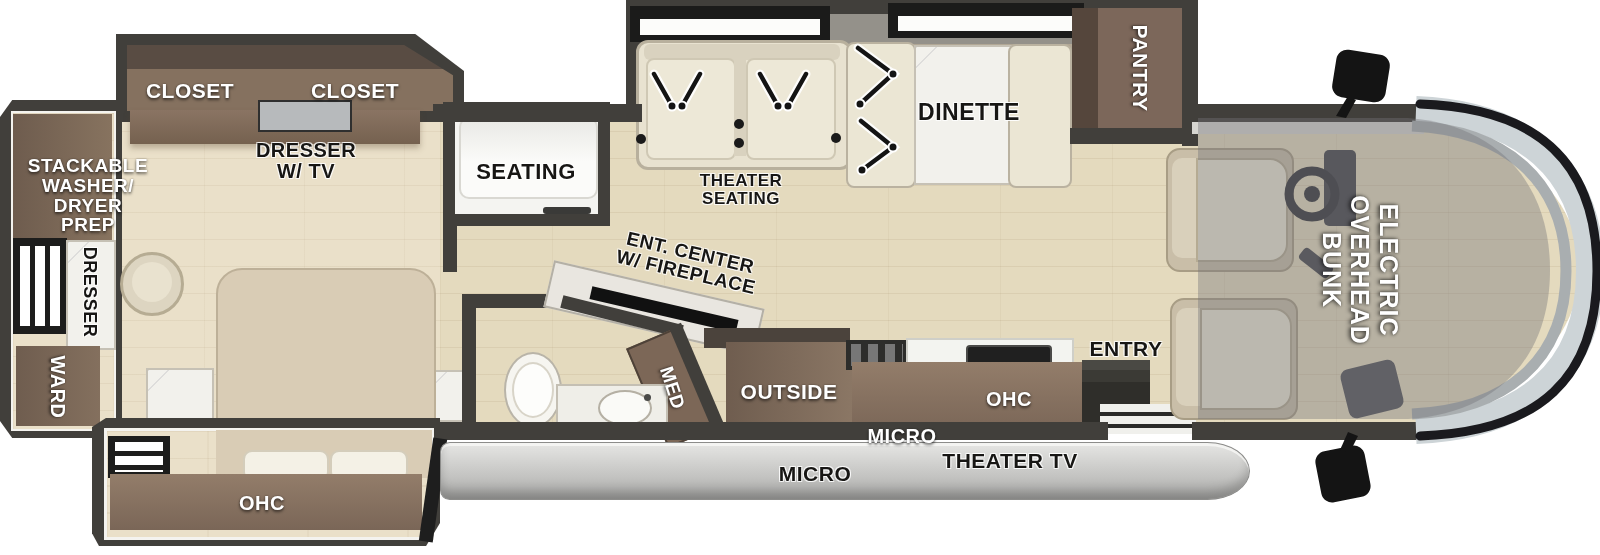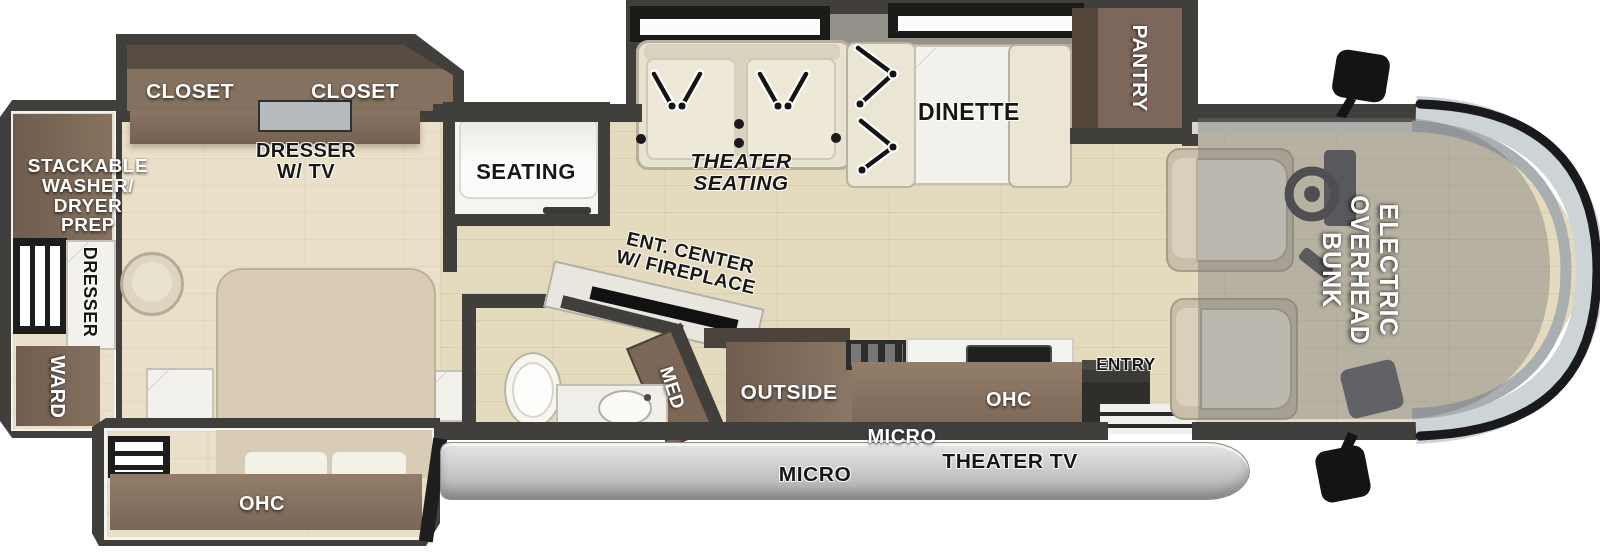--- a/index.html
+++ b/index.html
@@ -177,27 +177,27 @@
 WASHER/
 DRYER
 PREP</div>
   <div class="lbl dk" style="left:89px;top:292px;font-size:18px;transform:translate(-50%,-50%) rotate(90deg);">DRESSER</div>
   <div class="lbl wt" style="left:57px;top:387px;font-size:20px;transform:translate(-50%,-50%) rotate(90deg);">WARD</div>
   <div class="lbl wt" style="left:262px;top:504px;font-size:20px;">OHC</div>
   <div class="lbl dk" style="left:526px;top:172px;font-size:22px;">SEATING</div>
   <div class="lbl dk" style="left:688px;top:263px;font-size:19px;transform:translate(-50%,-50%) rotate(13deg);">ENT. CENTER
 W/ FIREPLACE</div>
   <div class="lbl wt" style="left:672px;top:388px;font-size:19px;transform:translate(-50%,-50%) rotate(72deg);">MED</div>
-  <div class="lbl dk" style="left:741px;top:172px;font-size:21px;font-style:italic;">THEATER
+  <div class="lbl dk" style="left:741px;top:190px;font-size:17px;">THEATER
 SEATING</div>
   <div class="lbl dk" style="left:969px;top:112px;font-size:23px;">DINETTE</div>
   <div class="lbl wt" style="left:1140px;top:68px;font-size:21px;transform:translate(-50%,-50%) rotate(90deg);">PANTRY</div>
   <div class="lbl wt" style="left:789px;top:392px;font-size:21px;">OUTSIDE</div>
   <div class="lbl wt" style="left:902px;top:401px;font-size:20px;margin-top:36px;">MICRO</div>
   <div class="lbl wt" style="left:1009px;top:400px;font-size:20px;">OHC</div>
-  <div class="lbl dk" style="left:1126px;top:365px;font-size:17px;">ENTRY</div>
+  <div class="lbl dk" style="left:1126px;top:349px;font-size:21px;">ENTRY</div>
   <div class="lbl dk" style="left:815px;top:474px;font-size:21px;">MICRO</div>
   <div class="lbl dk" style="left:1010px;top:461px;font-size:21px;">THEATER TV</div>
   <div class="lbl wt" style="left:1360px;top:270px;font-size:25px;line-height:1.14;letter-spacing:1px;transform:translate(-50%,-50%) rotate(90deg);text-shadow:0 2px 4px rgba(0,0,0,.65),0 0 3px rgba(0,0,0,.45);">ELECTRIC
 OVERHEAD
 BUNK</div>
 
 </div>
 
 </body></html>

